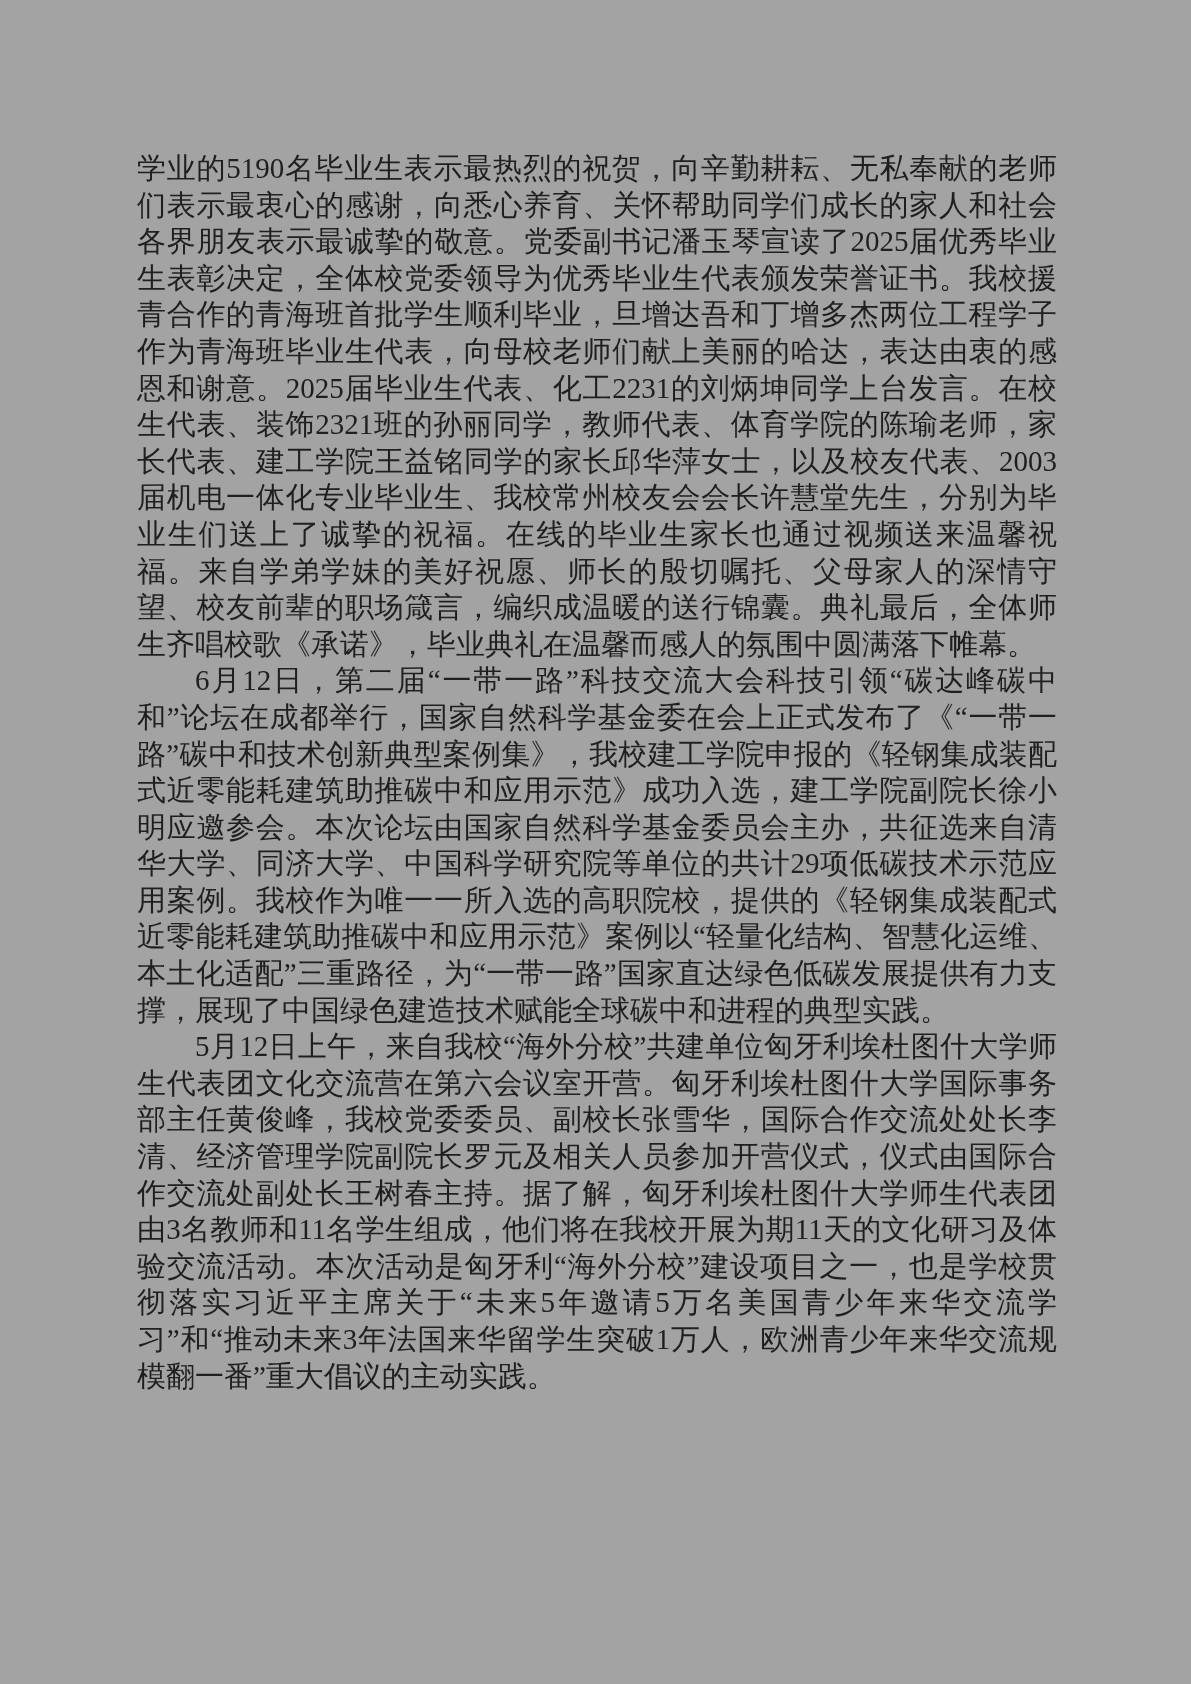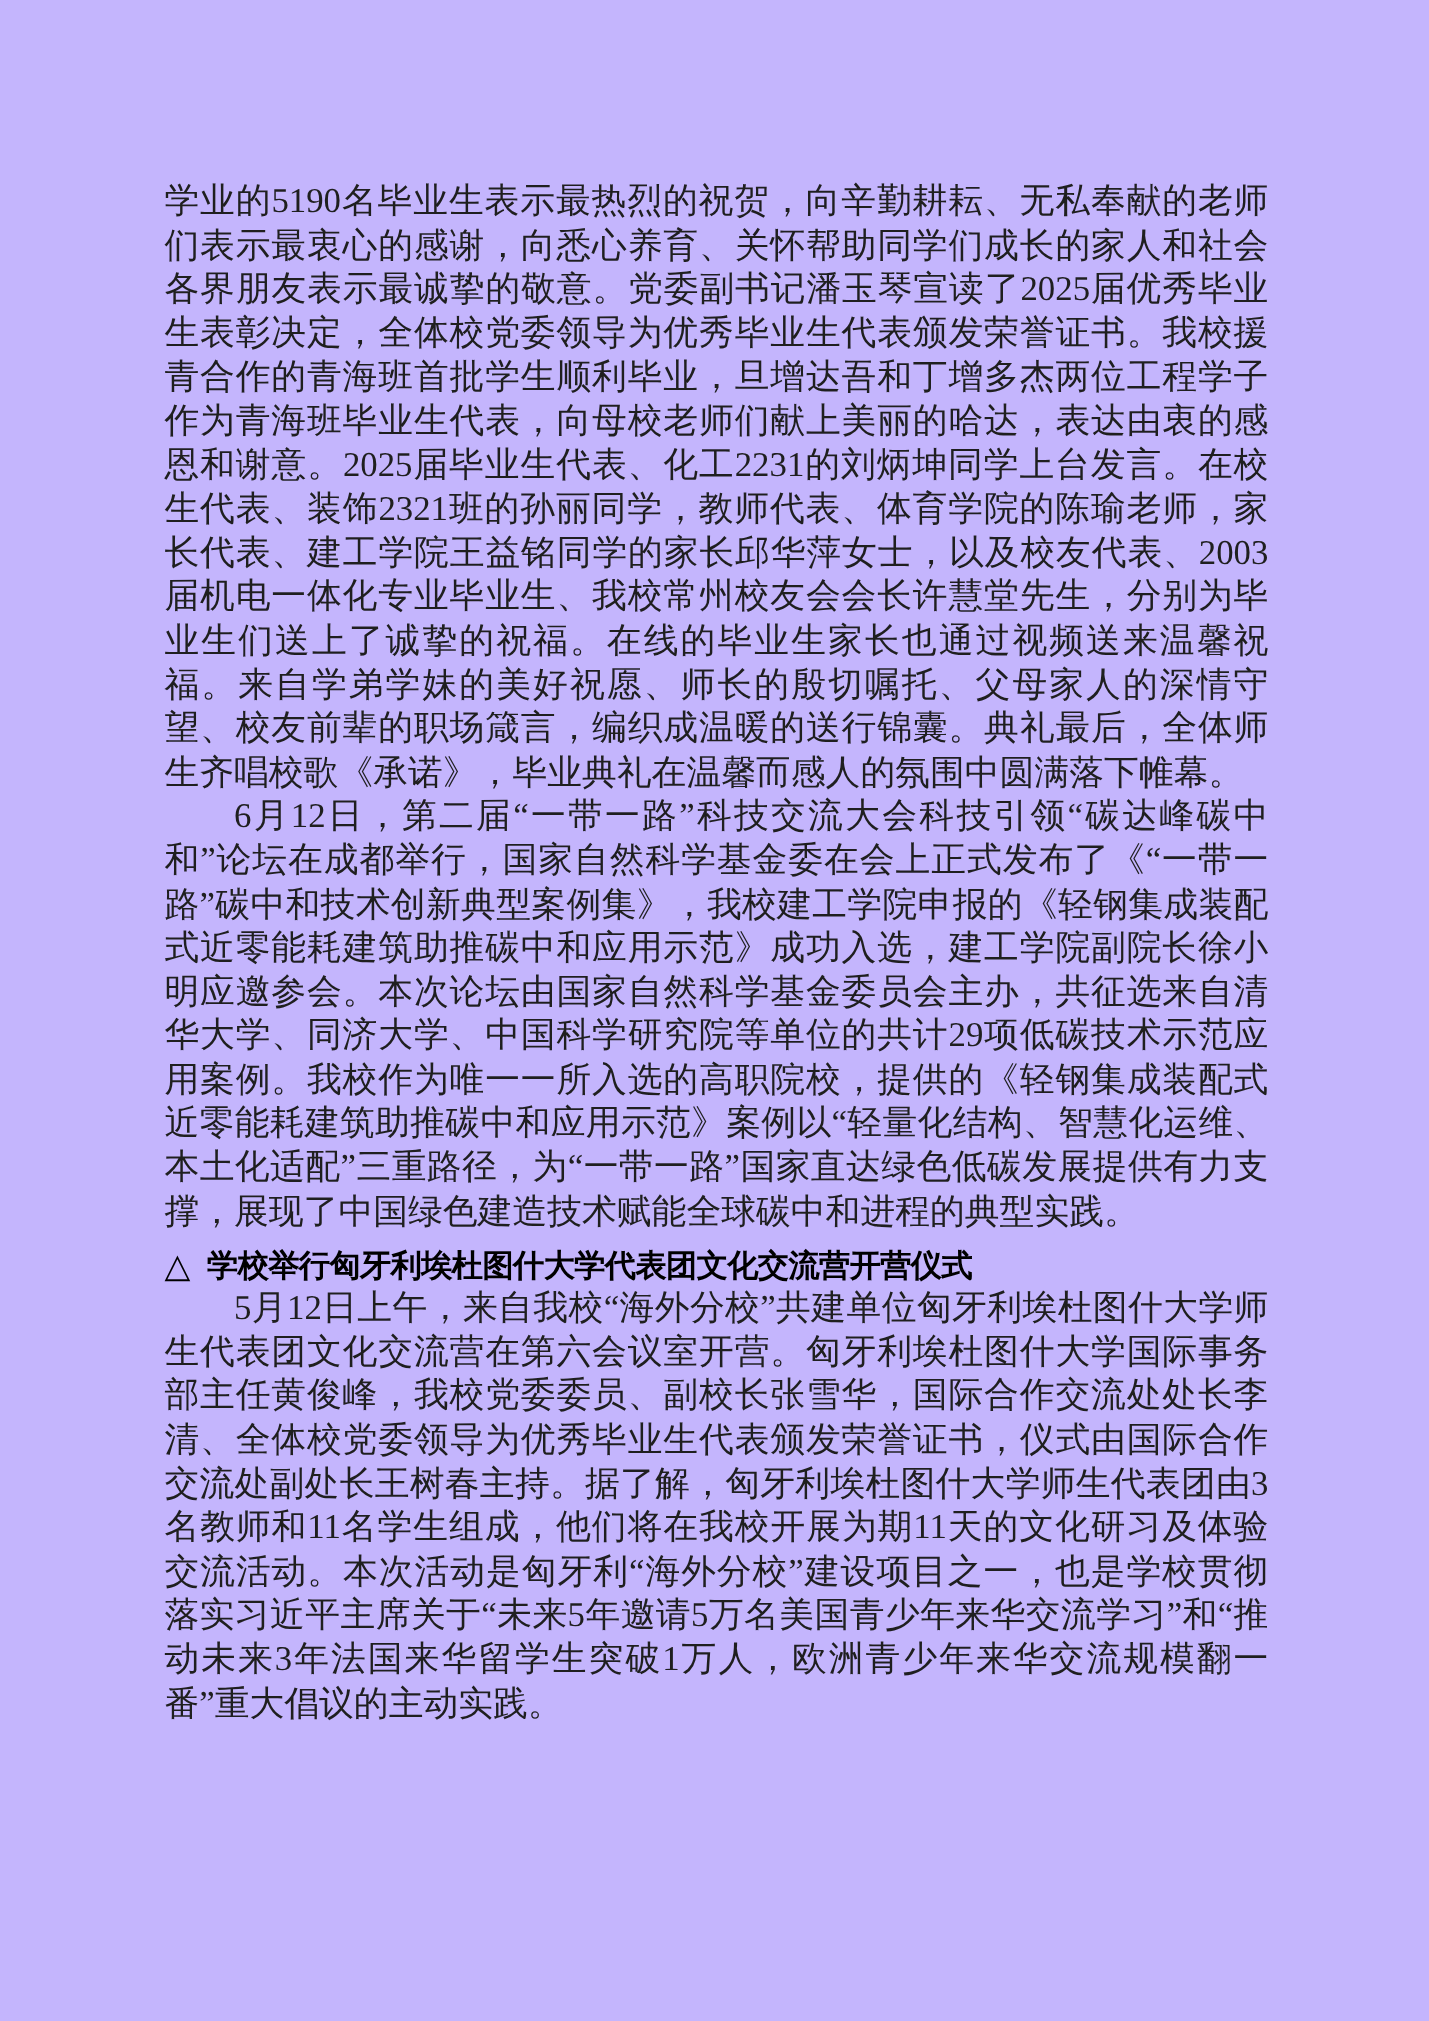--- a/index.html
+++ b/index.html
@@ -4,21 +4,21 @@
 <style>
   html, body {
     margin: 0;
     padding: 0;
     background: #ffffff;
   }
   .doc-page {
     position: relative;
     width: 1191px;
     height: 1684px;
-    background: #c4b5fd;
+    background: #a3a3a3;
     overflow: hidden;
   }
   .doc-content {
     position: absolute;
     left: 137px;
     top: 150px;
     width: 920px;
     color: #1f1f1f;
   }
   .body-para {
@@ -62,20 +62,17 @@
 <body>
 
 <div class="doc-page">
   <div class="doc-content">
 
     <p class="body-para">学业的5190名毕业生表示最热烈的祝贺，向辛勤耕耘、无私奉献的老师们表示最衷心的感谢，向悉心养育、关怀帮助同学们成长的家人和社会各界朋友表示最诚挚的敬意。党委副书记潘玉琴宣读了2025届优秀毕业生表彰决定，全体校党委领导为优秀毕业生代表颁发荣誉证书。我校援青合作的青海班首批学生顺利毕业，旦增达吾和丁增多杰两位工程学子作为青海班毕业生代表，向母校老师们献上美丽的哈达，表达由衷的感恩和谢意。2025届毕业生代表、化工2231的刘炳坤同学上台发言。在校生代表、装饰2321班的孙丽同学，教师代表、体育学院的陈瑜老师，家长代表、建工学院王益铭同学的家长邱华萍女士，以及校友代表、2003届机电一体化专业毕业生、我校常州校友会会长许慧堂先生，分别为毕业生们送上了诚挚的祝福。在线的毕业生家长也通过视频送来温馨祝福。来自学弟学妹的美好祝愿、师长的殷切嘱托、父母家人的深情守望、校友前辈的职场箴言，编织成温暖的送行锦囊。典礼最后，全体师生齐唱校歌《承诺》，毕业典礼在温馨而感人的氛围中圆满落下帷幕。</p>
 
 
     <p class="body-para indent-2em">6月12日，第二届“一带一路”科技交流大会科技引领“碳达峰碳中和”论坛在成都举行，国家自然科学基金委在会上正式发布了《“一带一路”碳中和技术创新典型案例集》，我校建工学院申报的《轻钢集成装配式近零能耗建筑助推碳中和应用示范》成功入选，建工学院副院长徐小明应邀参会。本次论坛由国家自然科学基金委员会主办，共征选来自清华大学、同济大学、中国科学研究院等单位的共计29项低碳技术示范应用案例。我校作为唯一一所入选的高职院校，提供的《轻钢集成装配式近零能耗建筑助推碳中和应用示范》案例以“轻量化结构、智慧化运维、本土化适配”三重路径，为“一带一路”国家直达绿色低碳发展提供有力支撑，展现了中国绿色建造技术赋能全球碳中和进程的典型实践。</p>
 
-    <h2 class="sec-heading">
-      <span class="tri-marker">△</span><span class="heading-text">学校举行匈牙利埃杜图什大学代表团文化交流营开营仪式</span>
-    </h2>
 
-    <p class="body-para indent-2em">5月12日上午，来自我校“海外分校”共建单位匈牙利埃杜图什大学师生代表团文化交流营在第六会议室开营。匈牙利埃杜图什大学国际事务部主任黄俊峰，我校党委委员、副校长张雪华，国际合作交流处处长李清、全体校党委领导为优秀毕业生代表颁发荣誉证书，仪式由国际合作交流处副处长王树春主持。据了解，匈牙利埃杜图什大学师生代表团由3名教师和11名学生组成，他们将在我校开展为期11天的文化研习及体验交流活动。本次活动是匈牙利“海外分校”建设项目之一，也是学校贯彻落实习近平主席关于“未来5年邀请5万名美国青少年来华交流学习”和“推动未来3年法国来华留学生突破1万人，欧洲青少年来华交流规模翻一番”重大倡议的主动实践。</p>
+    <p class="body-para indent-2em">5月12日上午，来自我校“海外分校”共建单位匈牙利埃杜图什大学师生代表团文化交流营在第六会议室开营。匈牙利埃杜图什大学国际事务部主任黄俊峰，我校党委委员、副校长张雪华，国际合作交流处处长李清、经济管理学院副院长罗元及相关人员参加开营仪式，仪式由国际合作交流处副处长王树春主持。据了解，匈牙利埃杜图什大学师生代表团由3名教师和11名学生组成，他们将在我校开展为期11天的文化研习及体验交流活动。本次活动是匈牙利“海外分校”建设项目之一，也是学校贯彻落实习近平主席关于“未来5年邀请5万名美国青少年来华交流学习”和“推动未来3年法国来华留学生突破1万人，欧洲青少年来华交流规模翻一番”重大倡议的主动实践。</p>
 
   </div>
 </div>
 
 </body></html>

